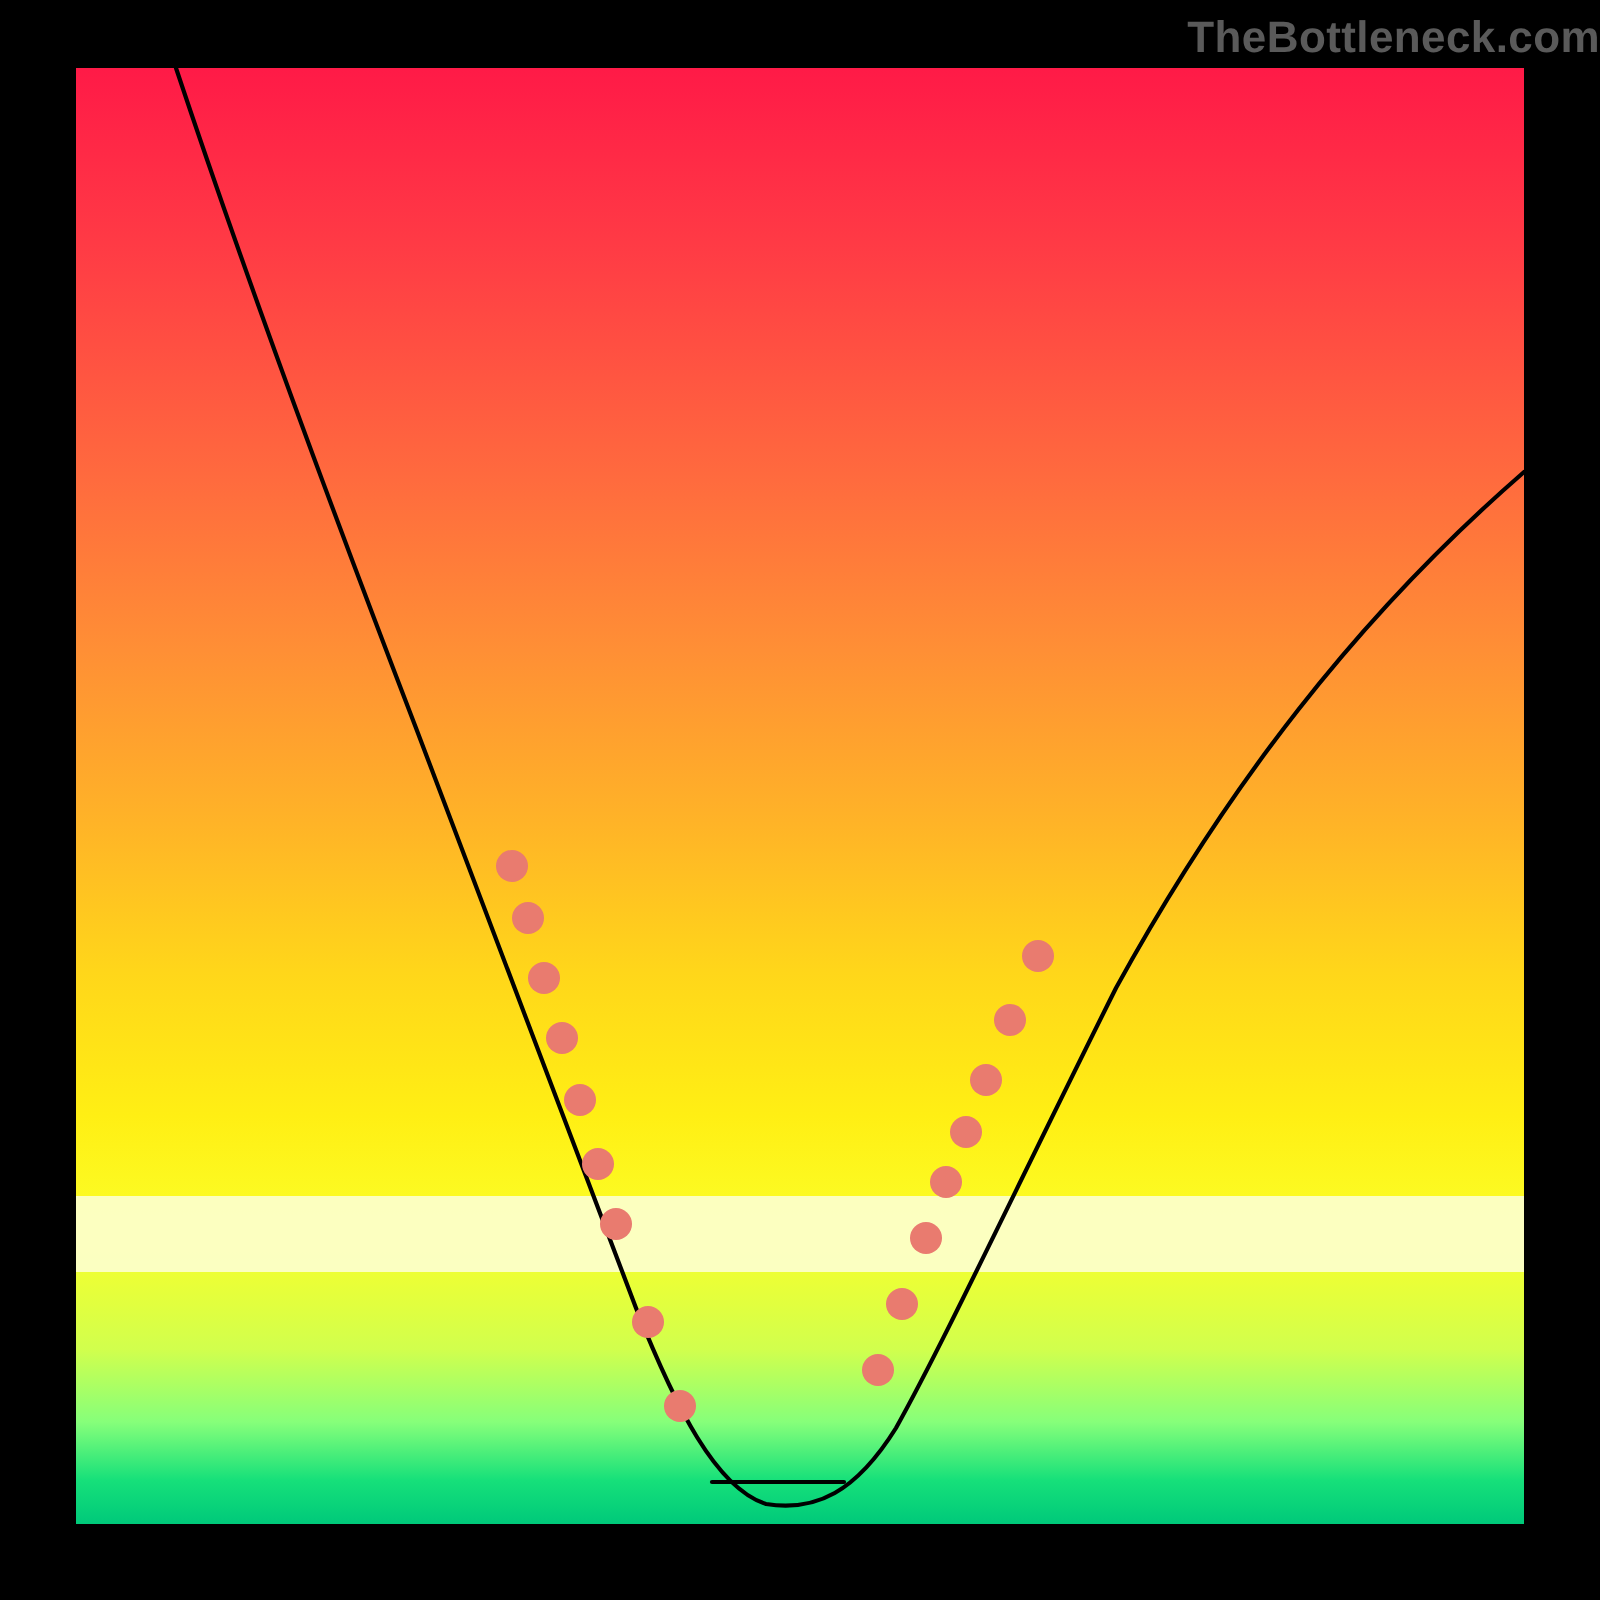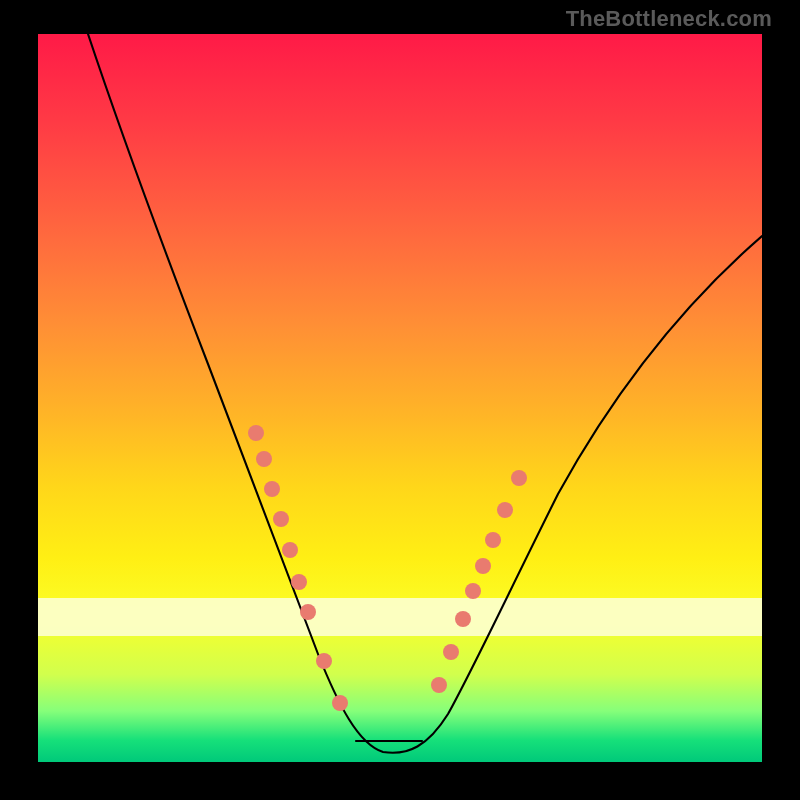--- a/index.html
+++ b/index.html
@@ -13,21 +13,21 @@
   }
   .frame {
     position: relative;
     width: 800px;
     height: 800px;
     background: #000;
   }
   .watermark {
     position: absolute;
     top: 6px;
-    right: 28px;
+    right: 0;
     font-size: 22px;
     font-weight: 600;
     color: #5a5a5a;
     letter-spacing: 0.2px;
     z-index: 10;
   }
   .plot {
     position: absolute;
     left: 38px;
     top: 34px;

